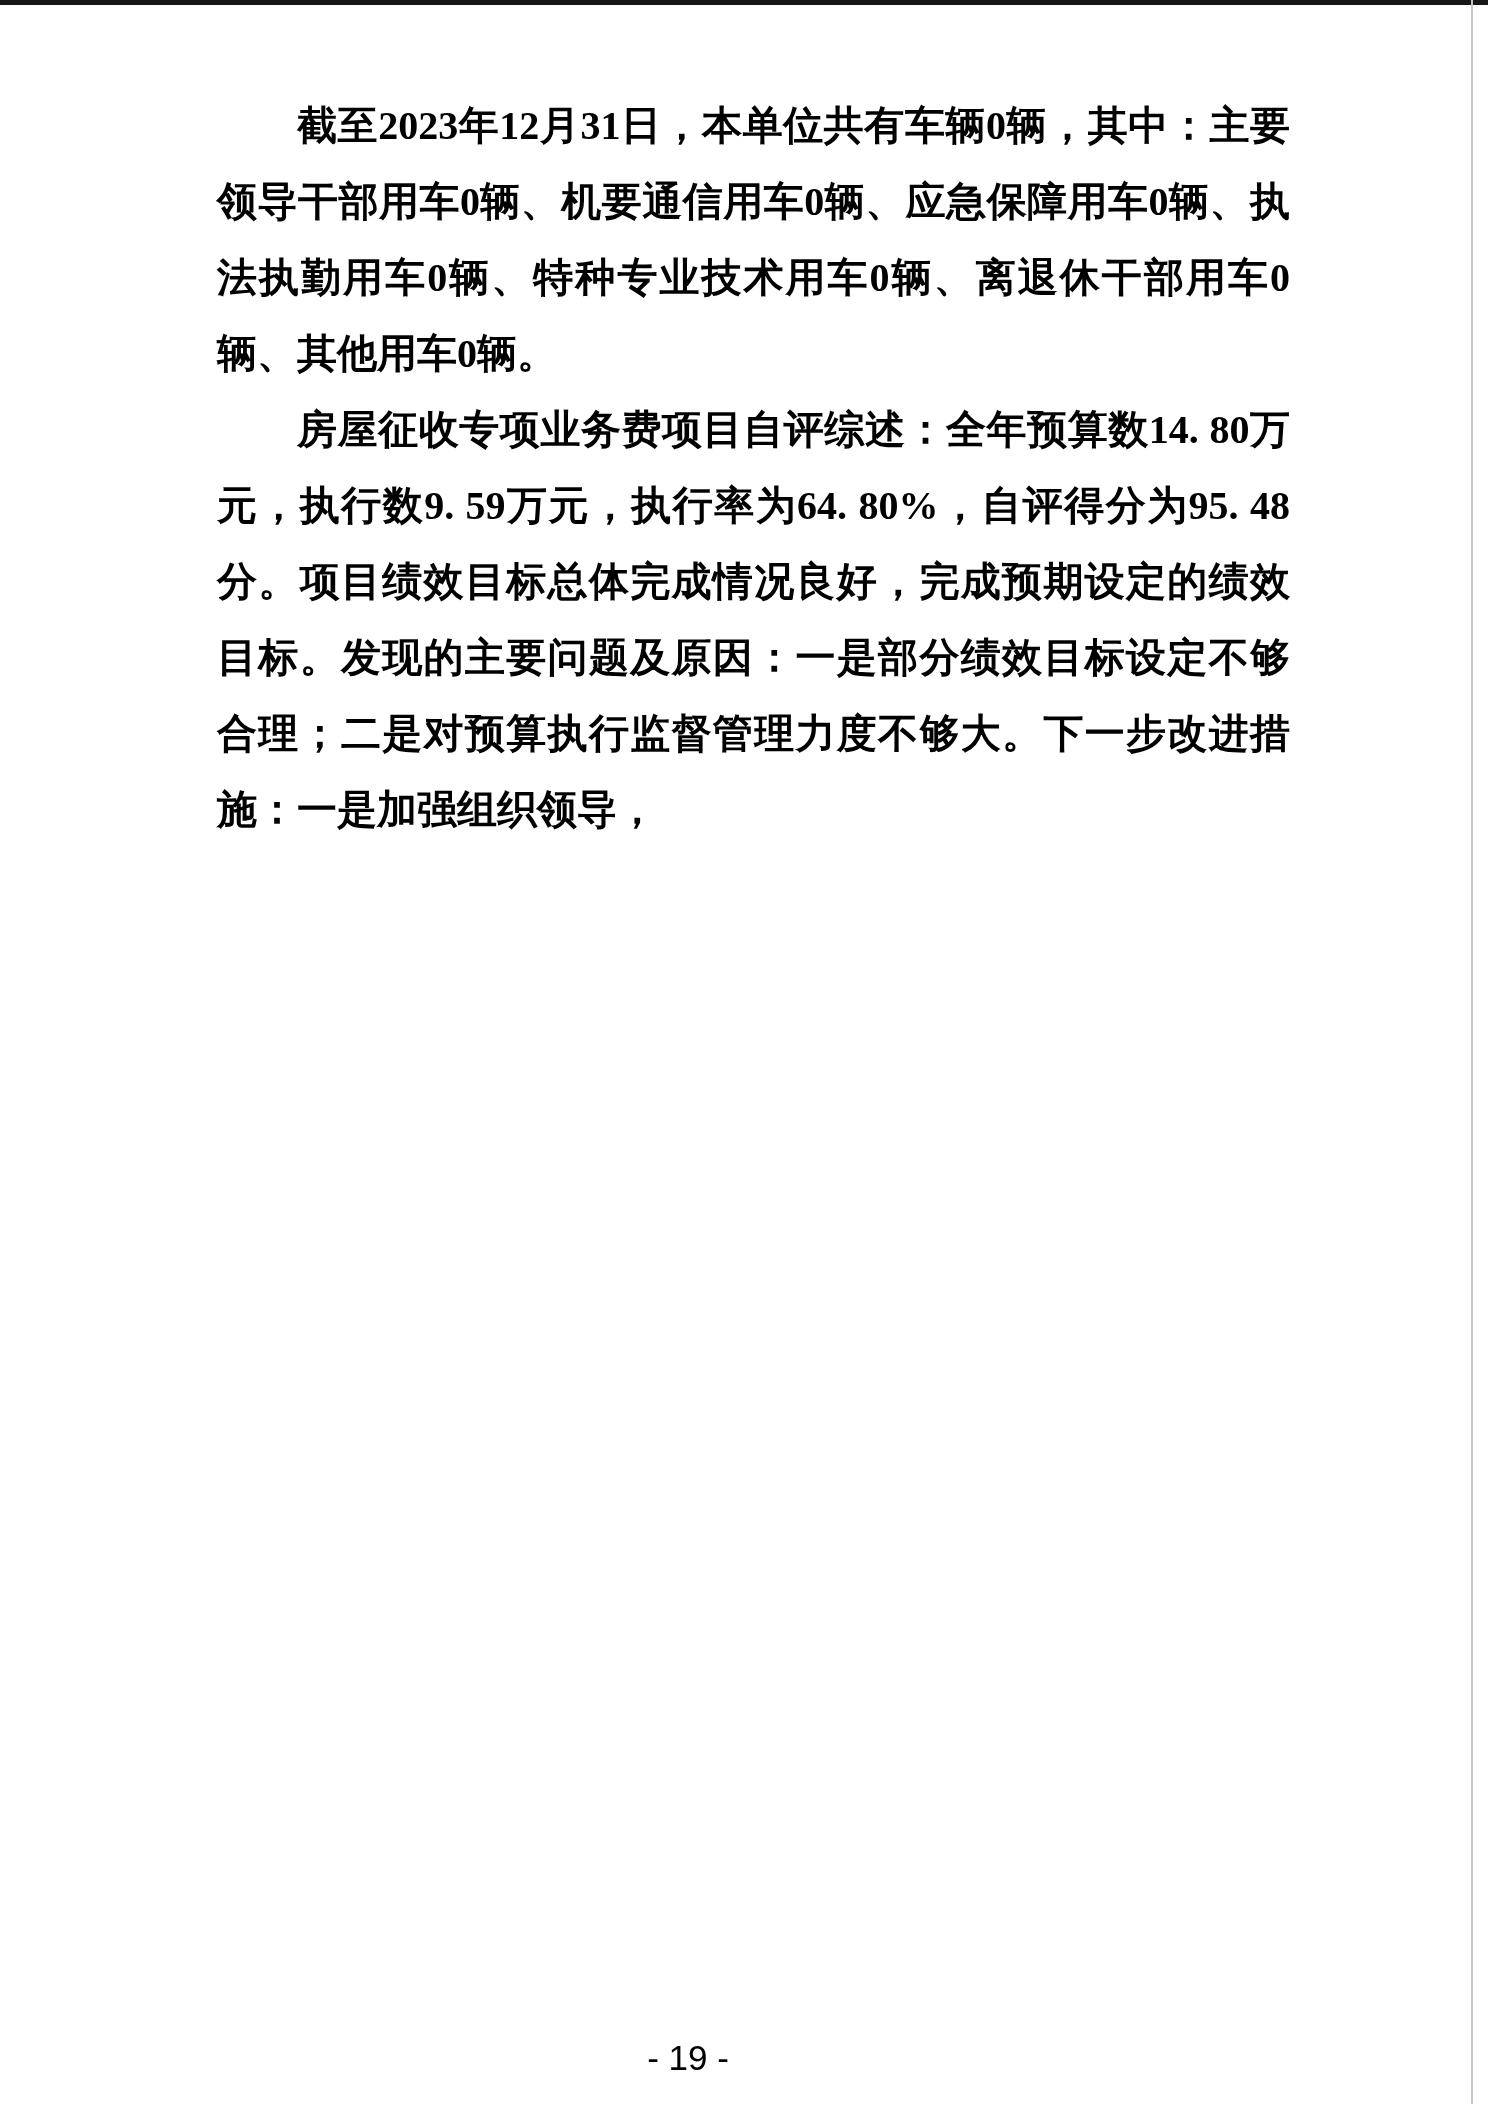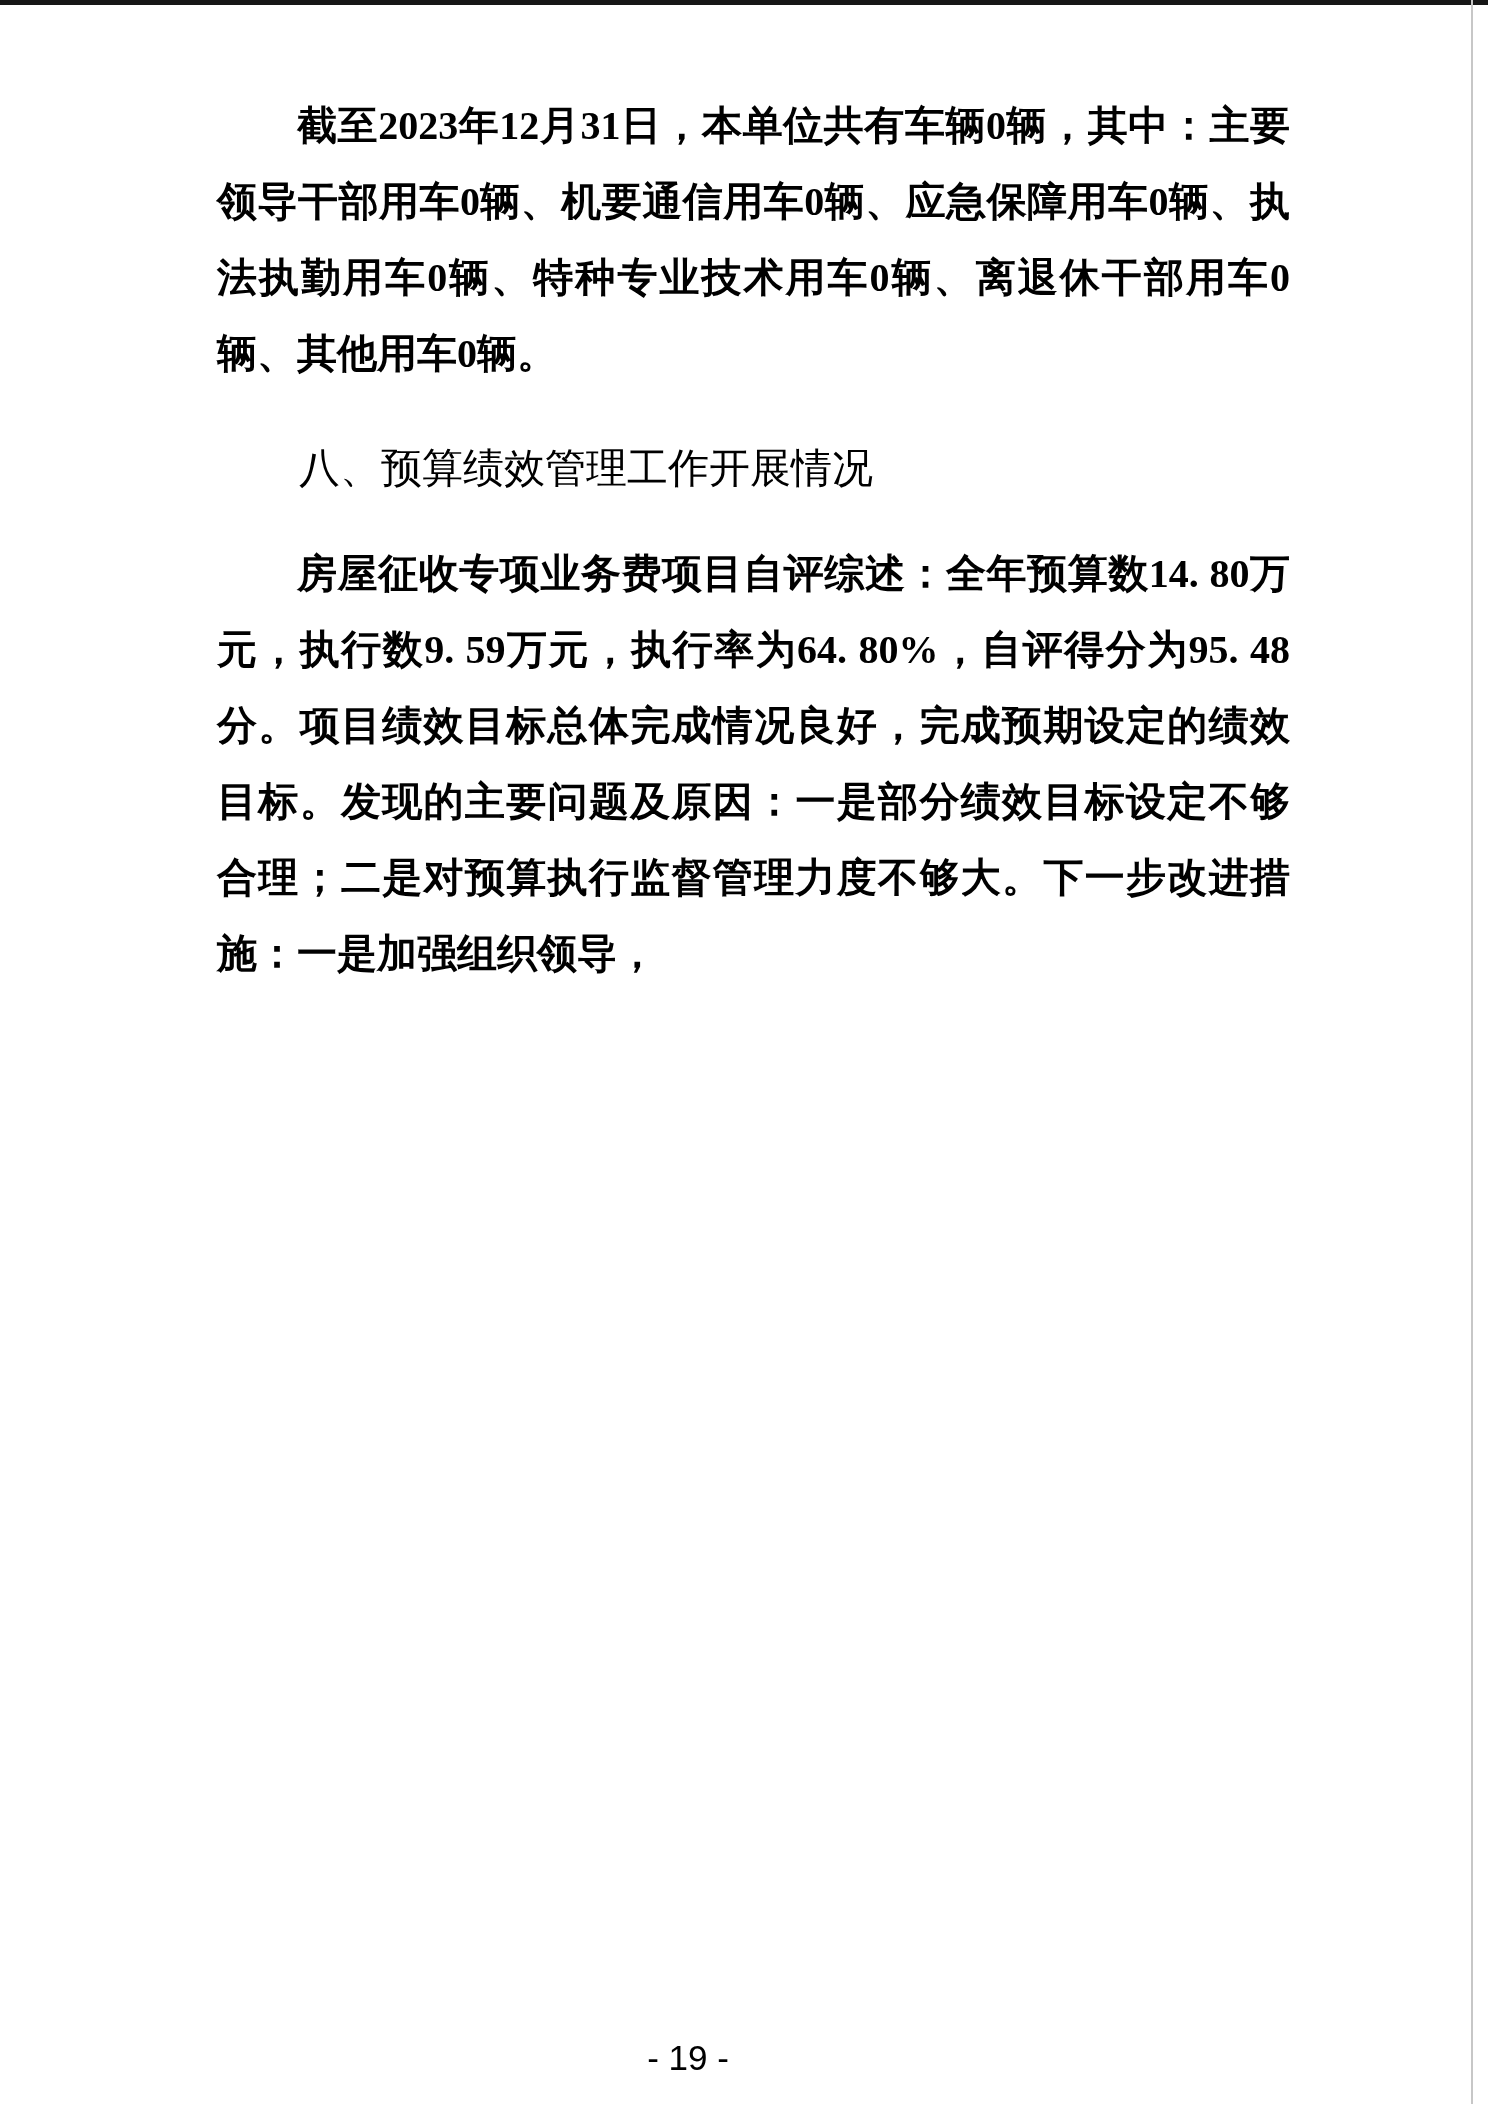--- a/index.html
+++ b/index.html
@@ -81,21 +81,20 @@
 
 <div class="page">
 
   <div class="scan-bar-top"></div>
   <div class="scan-line-right"></div>
 
   <div class="content">
     <p class="para">截至2023年12月31日，本单位共有车辆0辆，其中：主要领导干部用车0辆、机要通信用车0辆、应急保障用车0辆、执法执勤用车0辆、特种专业技术用车0辆、离退休干部用车0辆、其他用车0辆。</p>
 
 
-    <h2 class="heading-level1">八、预算绩效管理工作开展情况</h2>
 
 
 
 
 
     <p class="para">房屋征收专项业务费项目自评综述：全年预算数14. 80万元，执行数9. 59万元，执行率为64. 80%，自评得分为95. 48分。项目绩效目标总体完成情况良好，完成预期设定的绩效目标。发现的主要问题及原因：一是部分绩效目标设定不够合理；二是对预算执行监督管理力度不够大。下一步改进措施：一是加强组织领导，</p>
   </div>
 
   <div class="footer">- 19 -</div>
 

